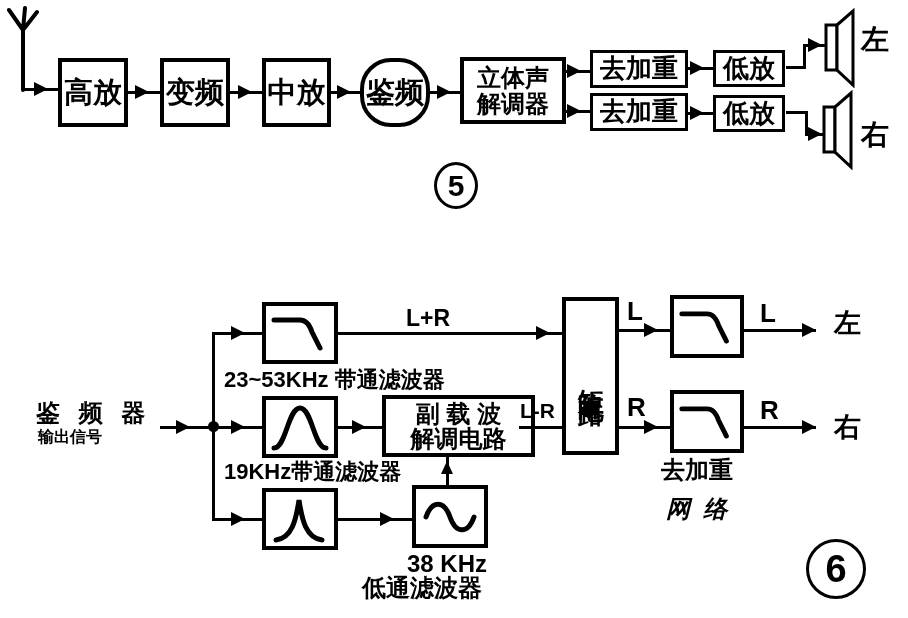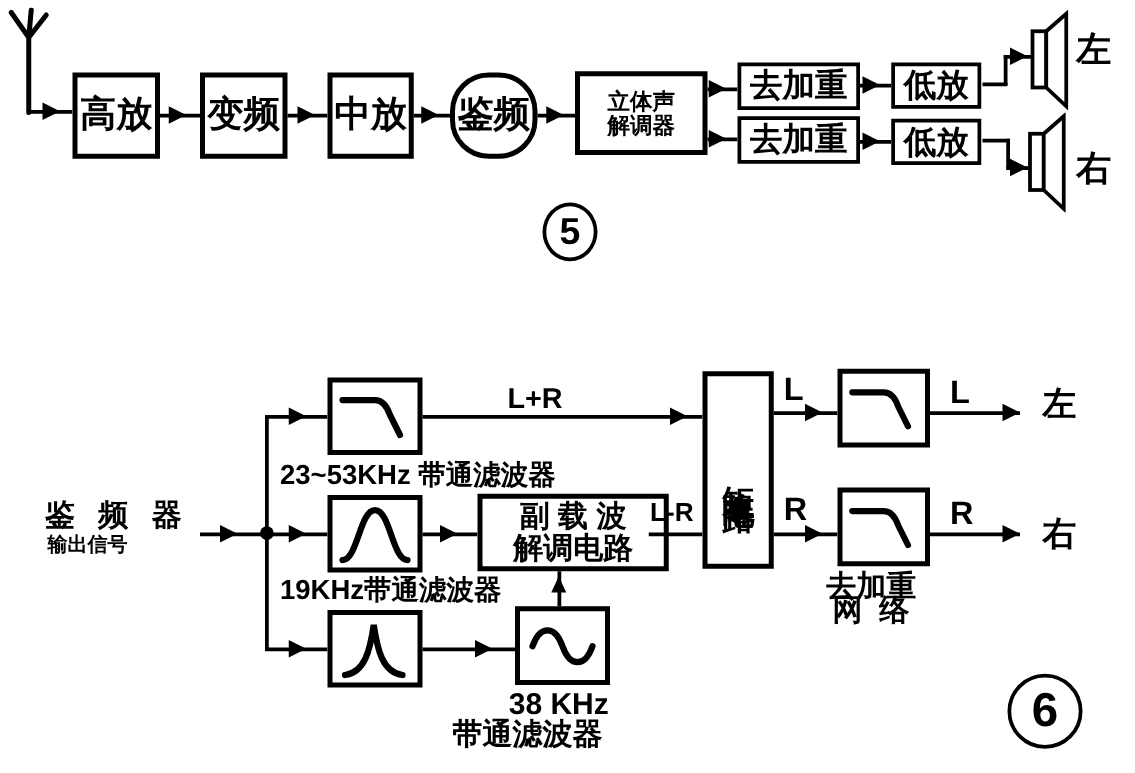--- a/index.html
+++ b/index.html
@@ -53,21 +53,21 @@
   </div>
   <div class="hline" style="left:331px;top:91px;width:29px;"></div>
   <div class="ar" style="left:337px;top:85px;"></div>
 
   <div class="box" style="left:360px;top:58px;width:70px;height:69px;font-size:29px;border-radius:31px;">
     <span>鉴频</span>
   </div>
   <div class="hline" style="left:430px;top:91px;width:30px;"></div>
   <div class="ar" style="left:437px;top:85px;"></div>
 
-  <div class="box" style="left:460px;top:57px;width:106px;height:67px;font-size:18px;">
+  <div class="box" style="left:460px;top:57px;width:106px;height:67px;font-size:24px;">
     <span>立体声</span>
     <span>解调器</span>
   </div>
 
   <div class="hline" style="left:566px;top:70px;width:24px;"></div>
   <div class="ar" style="left:567px;top:64px;"></div>
   <div class="hline" style="left:566px;top:110px;width:24px;"></div>
   <div class="ar" style="left:567px;top:104px;"></div>
 
   <div class="box" style="left:590px;top:50px;width:98px;height:38px;font-size:26px;border-width:3px;">
@@ -164,21 +164,21 @@
   <div class="hline" style="left:338px;top:518px;width:74px;"></div>
   <div class="ar" style="left:380px;top:512px;"></div>
   <div class="box" style="left:412px;top:485px;width:76px;height:63px;">
     <svg width="68" height="54" viewBox="0 0 68 54">
       <path d="M10 27 C16 10 28 10 34 27 C40 44 52 44 58 27" stroke="#000" stroke-width="5" fill="none" stroke-linecap="round"></path>
     </svg>
   </div>
   <div class="vline" style="left:446px;top:457px;height:28px;"></div>
   <div class="au" style="left:441px;top:461px;"></div>
   <div class="lbl" style="left:407px;top:551px;font-size:24px;">38 KHz</div>
-  <div class="lbl" style="left:362px;top:575px;font-size:24px;">带通滤波器</div>
+  <div class="lbl" style="left:362px;top:575px;font-size:24px;">低通滤波器</div>
 
   <div class="box" style="left:562px;top:297px;width:57px;height:158px;font-size:26px;">
     <span class="vtext">矩阵电路</span>
   </div>
 
   <div class="hline" style="left:619px;top:329px;width:51px;"></div>
   <div class="ar" style="left:644px;top:323px;"></div>
   <div class="lbl" style="left:627px;top:297px;font-size:26px;">L</div>
   <div class="box" style="left:670px;top:295px;width:74px;height:63px;">
     <svg width="66" height="55" viewBox="0 0 68 54">
@@ -197,19 +197,19 @@
     <svg width="66" height="55" viewBox="0 0 68 54">
       <path d="M8 14 H34 Q42 14 46 26 L54 42" stroke="#000" stroke-width="5" fill="none" stroke-linecap="round"></path>
     </svg>
   </div>
   <div class="hline" style="left:744px;top:426px;width:72px;"></div>
   <div class="ar" style="left:802px;top:420px;"></div>
   <div class="lbl" style="left:760px;top:396px;font-size:26px;">R</div>
   <div class="lbl" style="left:834px;top:413px;font-size:27px;">右</div>
 
   <div class="lbl" style="left:661px;top:457px;font-size:24px;">去加重</div>
-  <div class="lbl" style="left:666px;top:476px;font-size:24px;">网  络</div>
+  <div class="lbl" style="left:666px;top:496px;font-size:24px;font-style:italic;">网  络</div>
 
   <div class="fignum" style="left:806px;top:539px;width:54px;height:54px;font-size:38px;">
     <span>6</span>
   </div>
 
 </div>
 
 </body></html>

